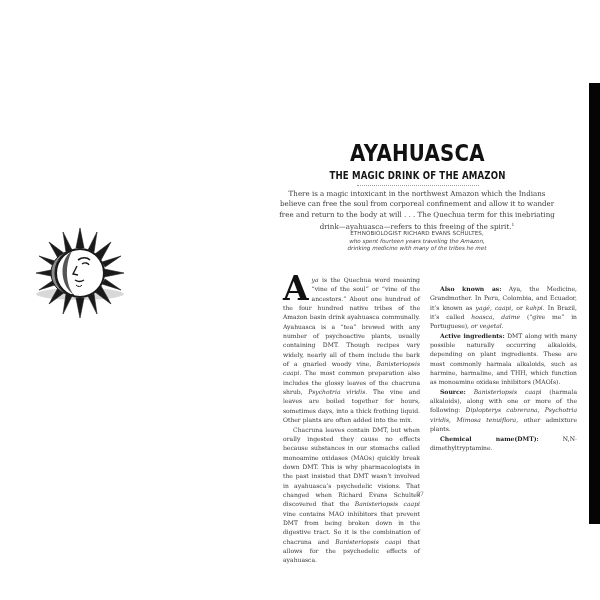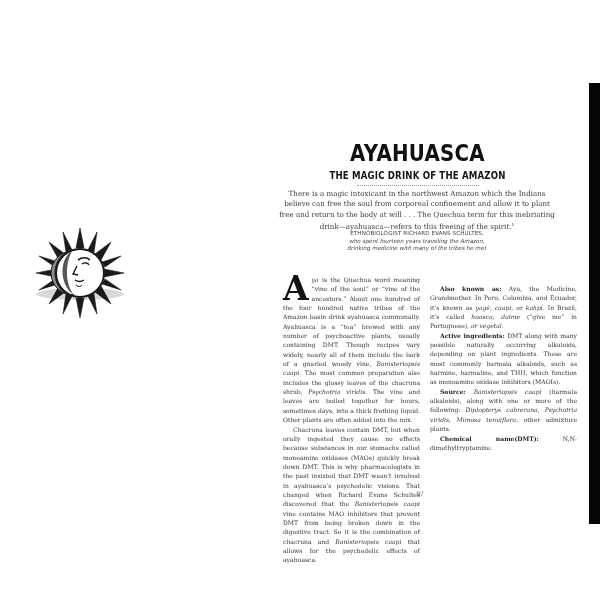--- a/index.html
+++ b/index.html
@@ -59,21 +59,21 @@
     <path d="M52 38 C55 36 58 37 59 39" fill="none" stroke="#1a1a1a" stroke-width="1.4"></path>
     <path d="M47 40 L43 48 L48 49" fill="none" stroke="#1a1a1a" stroke-width="1.4"></path>
     <path d="M45 54 C48 56 51 56 54 54" fill="none" stroke="#1a1a1a" stroke-width="1.4"></path>
     <path d="M46 59 C48 61 51 61 52 59" fill="none" stroke="#1a1a1a" stroke-width="1"></path>
   </svg>
 
   <div class="title">AYAHUASCA</div>
   <div class="subtitle">THE MAGIC DRINK OF THE AMAZON</div>
   <div class="dotted-rule"></div>
 
-  <div class="epigraph"><span>There is a magic intoxicant in the northwest Amazon which the Indians believe can free the soul from corporeal confinement and allow it to plant free and return to the body at will . . . The Quechua term for this inebriating drink—ayahuasca—refers to this freeing of the spirit.</span><sup>1</sup></div>
+  <div class="epigraph"><span>There is a magic intoxicant in the northwest Amazon which the Indians believe can free the soul from corporeal confinement and allow it to wander free and return to the body at will . . . The Quechua term for this inebriating drink—ayahuasca—refers to this freeing of the spirit.</span><sup>1</sup></div>
 
   <div class="attribution">
     <div class="name">Ethnobiologist Richard Evans Schultes,</div>
     <div class="role">who spent fourteen years traveling the Amazon,</div>
     <div class="role">drinking medicine with many of the tribes he met</div>
   </div>
 
   <div class="col col-left">
     <p class="first"><span class="dropcap">A</span><i>ya</i><span> is the Quechua word meaning “vine of the soul” or “vine of the ancestors.” About one hundred of the four hundred native tribes of the Amazon basin drink ayahuasca communally. Ayahuasca is a “tea” brewed with any number of psychoactive plants, usually containing DMT. Though recipes vary widely, nearly all of them include the bark of a gnarled woody vine, </span><i>Banisteriopsis caapi</i><span>. The most common preparation also includes the glossy leaves of the chacruna shrub, </span><i>Psychotria viridis</i><span>. The vine and leaves are boiled together for hours, sometimes days, into a thick frothing liquid. Other plants are often added into the mix.</span></p>
     <p><span>Chacruna leaves contain DMT, but when orally ingested they cause no effects because substances in our stomachs called monoamine oxidases (MAOs) quickly break down DMT. This is why pharmacologists in the past insisted that DMT wasn’t involved in ayahuasca’s psychedelic visions. That changed when Richard Evans Schultes discovered that the </span><i>Banisteriopsis caapi</i><span> vine contains MAO inhibitors that prevent DMT from being broken down in the digestive tract. So it is the combination of chacruna and </span><i>Banisteriopsis caapi</i><span> that allows for the psychedelic effects of ayahuasca.</span></p>

